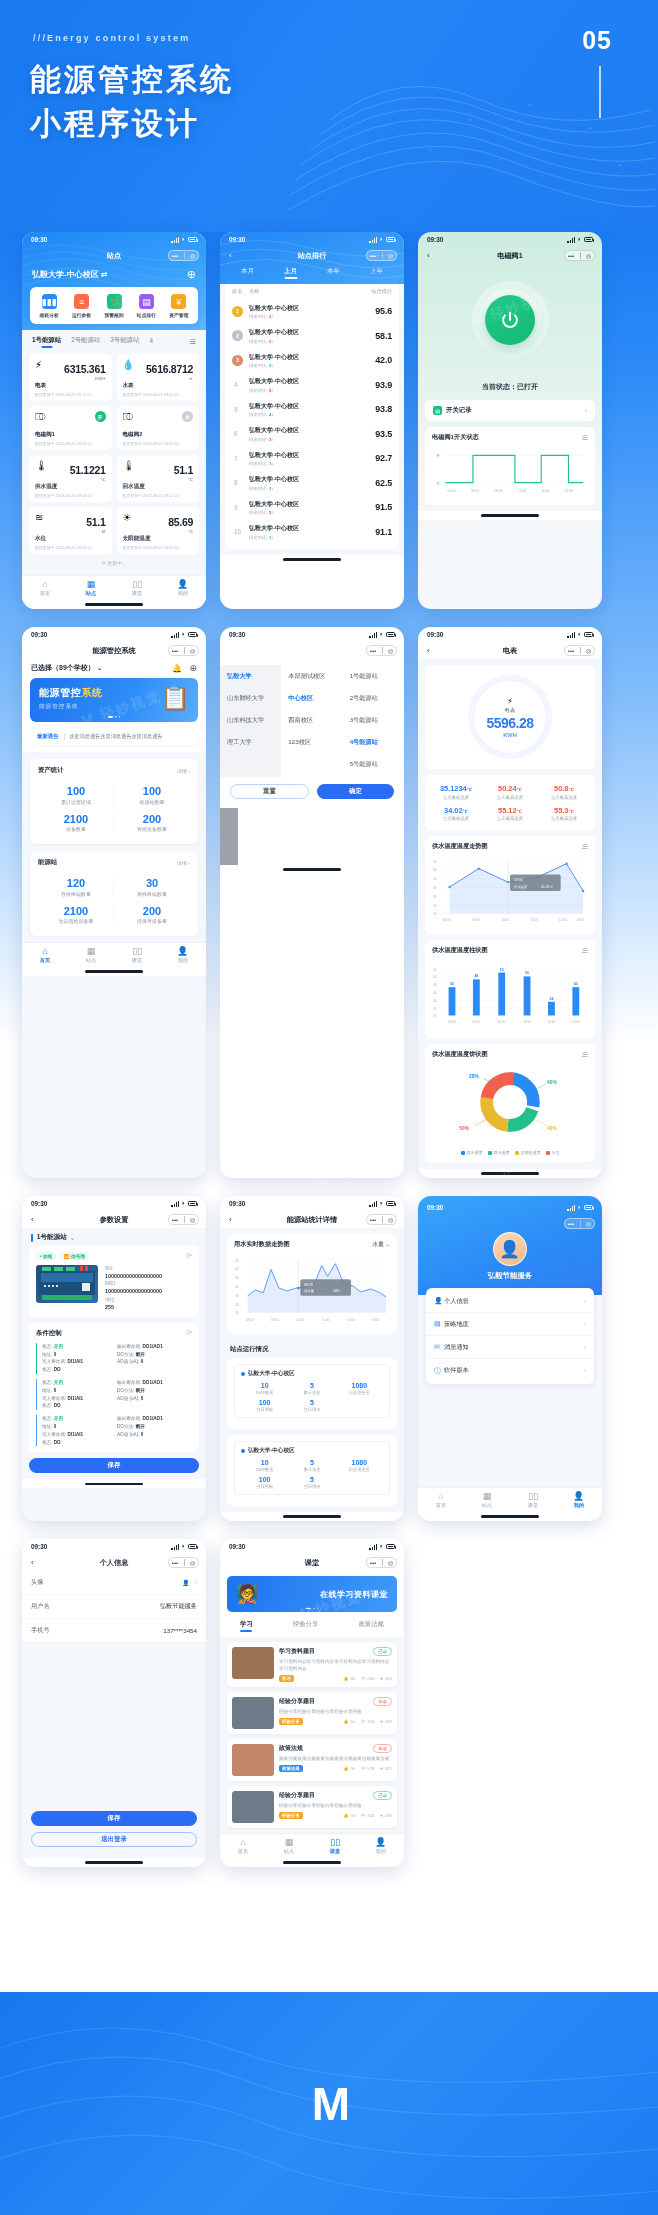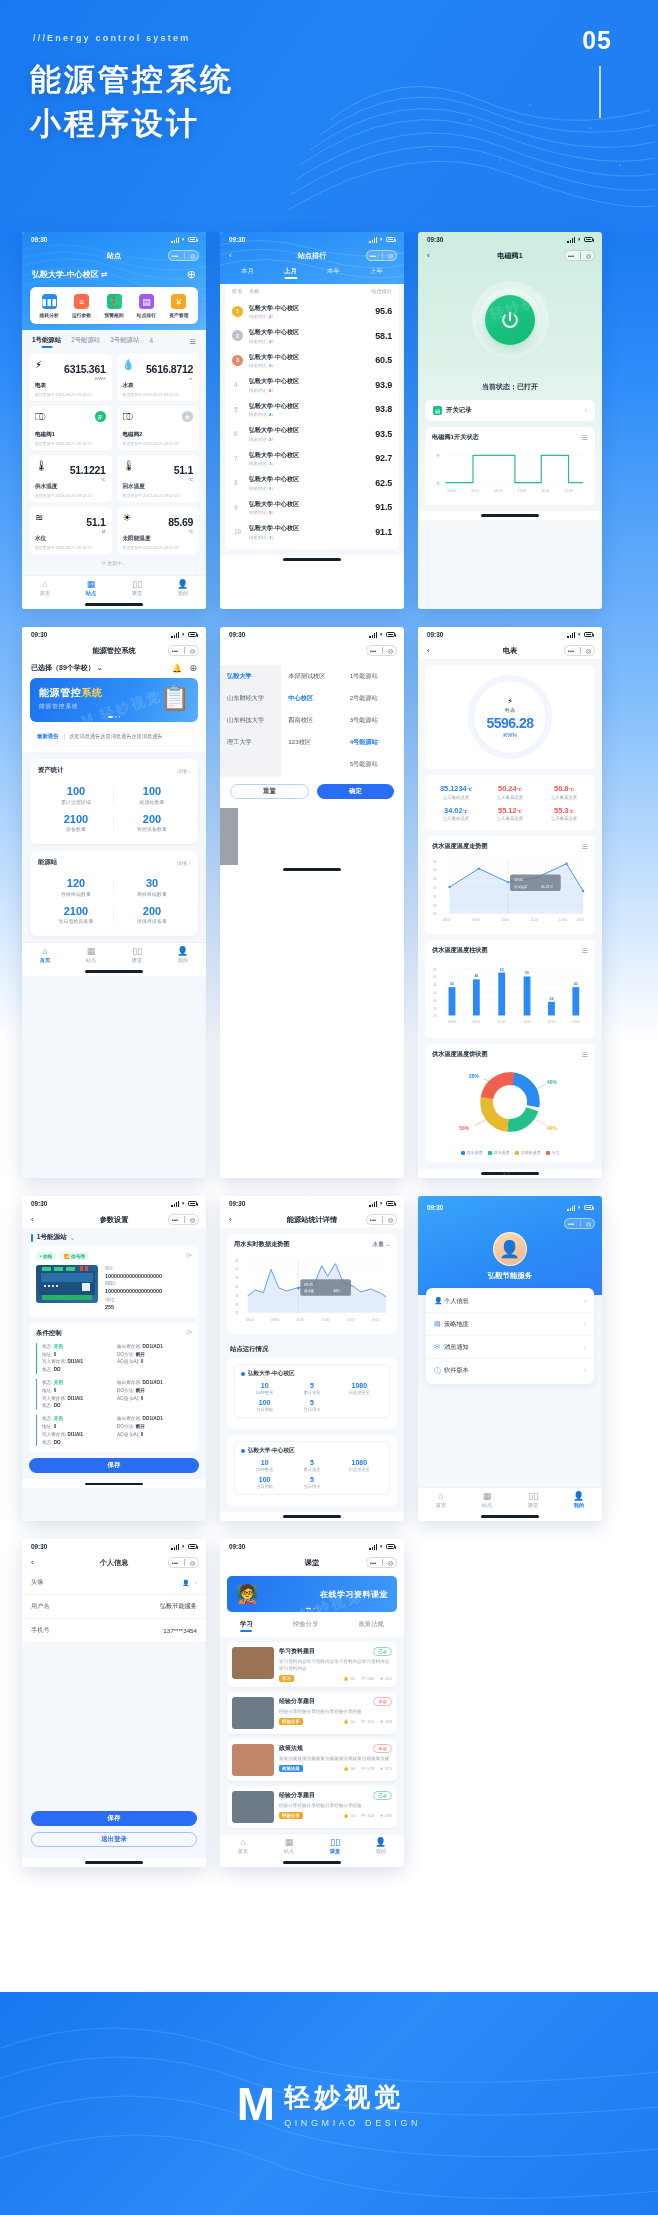--- a/index.html
+++ b/index.html
@@ -45,21 +45,21 @@
     background: linear-gradient(180deg,#1a7bf2 0%,#2d8cf8 8%,#7fbcfb 26%,#ffffff 46%,#ffffff 100%);
   }
   .grid {
     position:absolute; left:0; top:0; width:658px;
     display:flex; flex-wrap:wrap; gap:18px 14px;
     padding: 0 22px;
   }
 
   
   .phone {
-    width:184px; border-radius:3px; background:#fff;
+    width:184px; border-radius:13px; background:#fff;
     box-shadow: 0 5px 18px rgba(20,60,130,.17);
     overflow:hidden; position:relative; flex:0 0 auto;
   }
   .statusbar {
     height:15px; display:flex; align-items:center; justify-content:space-between;
     padding:0 9px; font-size:6.4px; font-weight:700; color:#16212e;
   }
   .statusbar.light { color:#fff; }
   .sb-right { display:flex; align-items:center; gap:2.5px; }
   .bars { display:flex; align-items:flex-end; gap:.8px; height:6px; }
@@ -551,21 +551,21 @@
                 <div class="p2-sc">58.1</div>
               </div>
               <div class="p2-row">
                 <div class="p2-rk">
                   <span class="p2-medal" style="background:#e08a6a">3</span>
                 </div>
                 <div class="p2-nm">
                   <div class="a">弘毅大学-中心校区</div>
                   <div class="b">排名对比: <span class="dn">3↓</span></div>
                 </div>
-                <div class="p2-sc">60.5</div>
+                <div class="p2-sc">42.0</div>
               </div>
               <div class="p2-row">
                 <div class="p2-rk">
                   <span class="p2-plain">4</span>
                 </div>
                 <div class="p2-nm">
                   <div class="a">弘毅大学-中心校区</div>
                   <div class="b">排名对比: <span class="up">8↑</span></div>
                 </div>
                 <div class="p2-sc">93.9</div>
@@ -1571,24 +1571,20 @@
   <svg style="position:absolute;inset:0;opacity:.22" viewBox="0 0 658 223" preserveAspectRatio="none">
     <g fill="none" stroke="#fff" stroke-width=".6">
       <path d="M-10,60 q120,-48 250,0 t420,20"></path>
         <path d="M-10,90 q130,-50 260,0 t420,24"></path>
       <path d="M-10,130 q140,-52 270,0 t410,26"></path>
         <path d="M-10,170 q150,-54 280,0 t400,28"></path>
     </g>
   </svg>
   <div class="mark">
     <div class="logo">M</div>
-    <div class="txt">
-      <div class="cn">轻妙视觉</div>
-      <div class="en">QINGMIAO DESIGN</div>
-    </div>
   </div>
 </div>
 
 <div class="wm" style="left:60px;top:300px;transform:rotate(-18deg)">M 轻妙视觉</div>
 <div class="wm" style="left:250px;top:340px;transform:rotate(-18deg)">M 轻妙视觉</div>
 <div class="wm" style="left:470px;top:300px;transform:rotate(-18deg)">M 轻妙视觉</div>
 <div class="wm" style="left:80px;top:700px;transform:rotate(-18deg)">M 轻妙视觉</div>
 <div class="wm" style="left:280px;top:760px;transform:rotate(-18deg)">M 轻妙视觉</div>
 <div class="wm" style="left:500px;top:720px;transform:rotate(-18deg)">M 轻妙视觉</div>
 <div class="wm" style="left:70px;top:1150px;transform:rotate(-18deg)">M 轻妙视觉</div>

